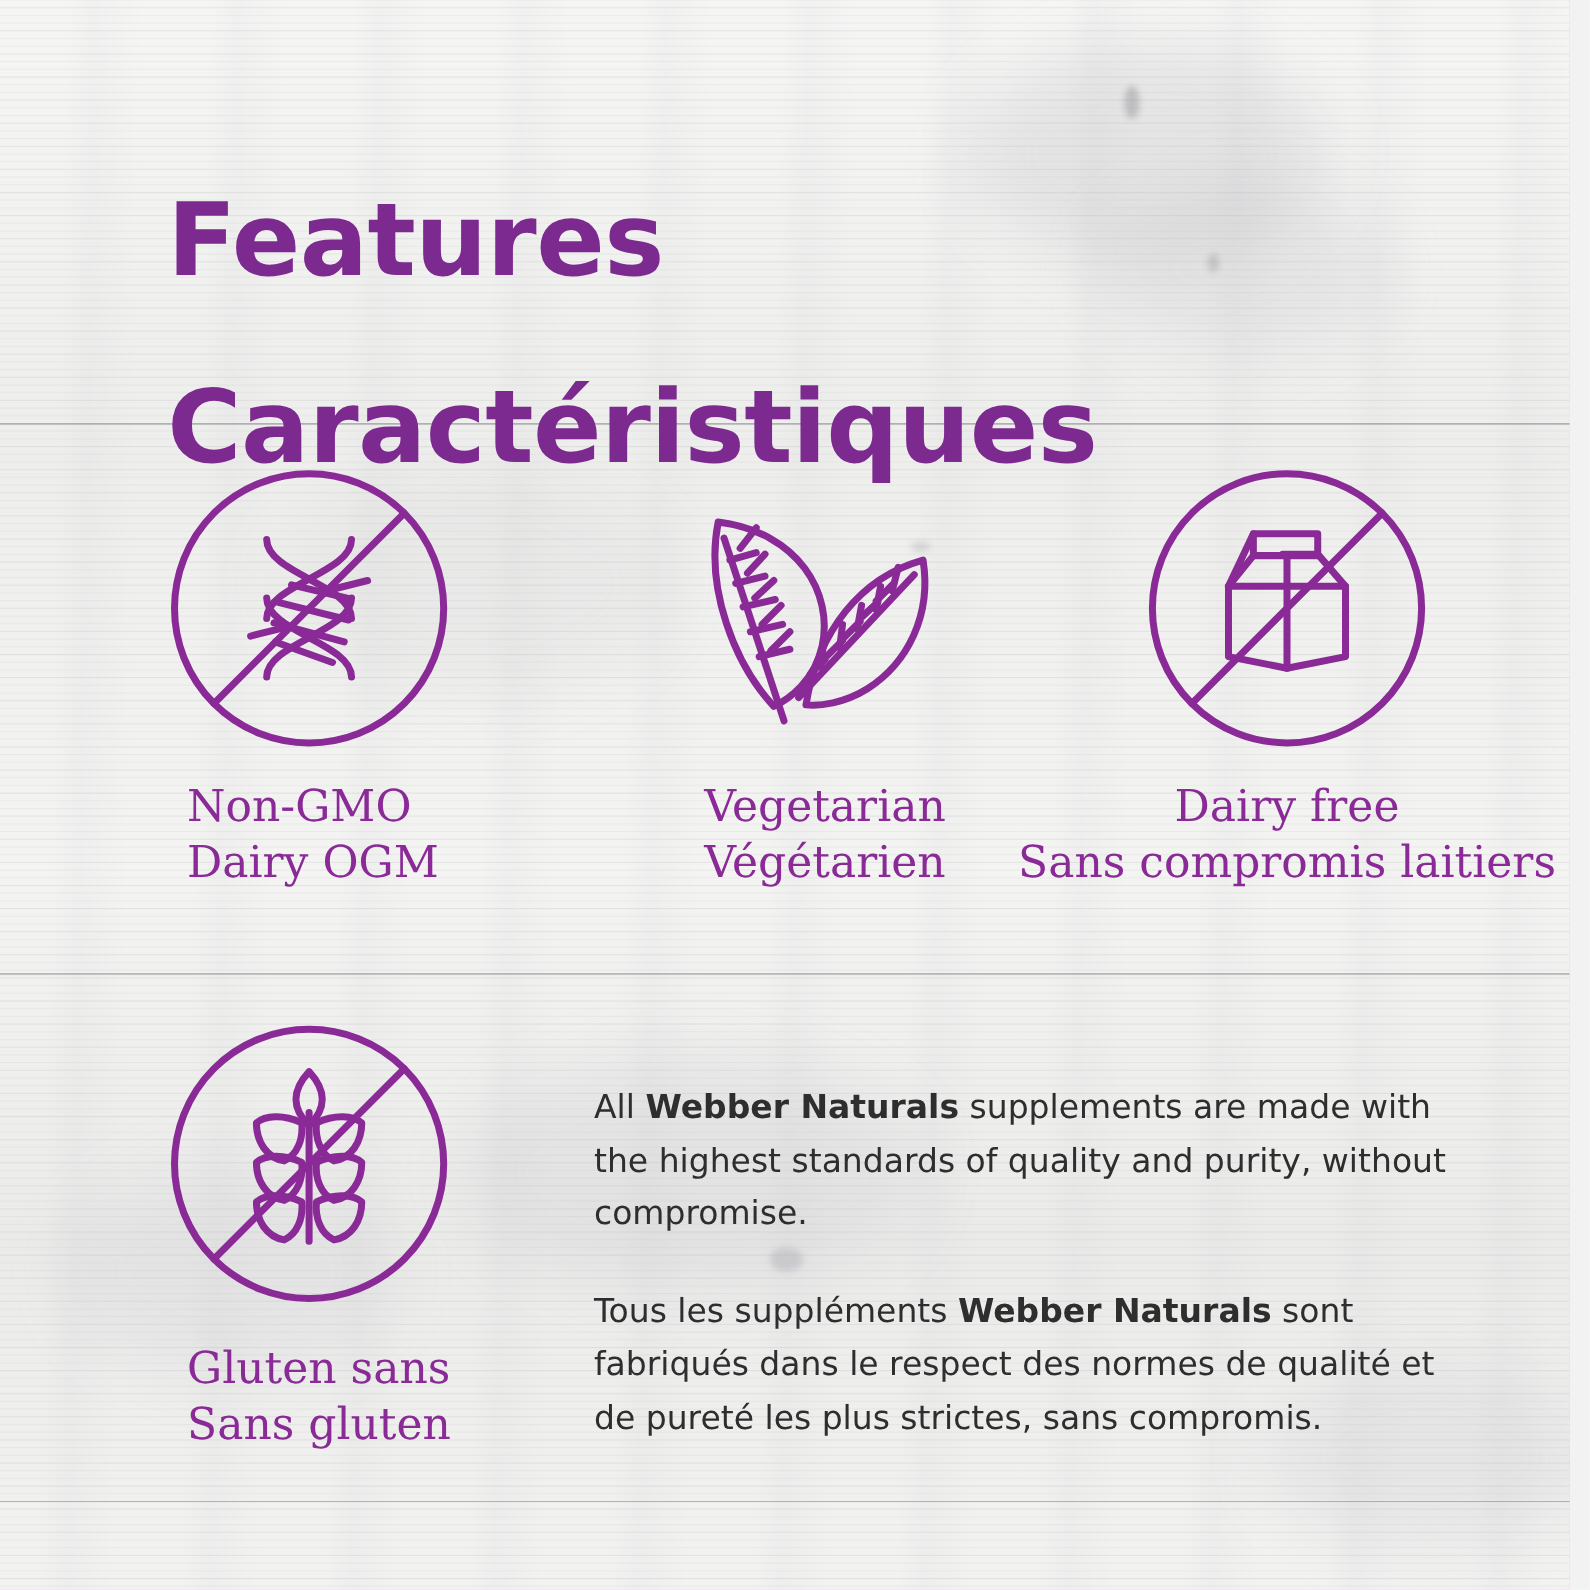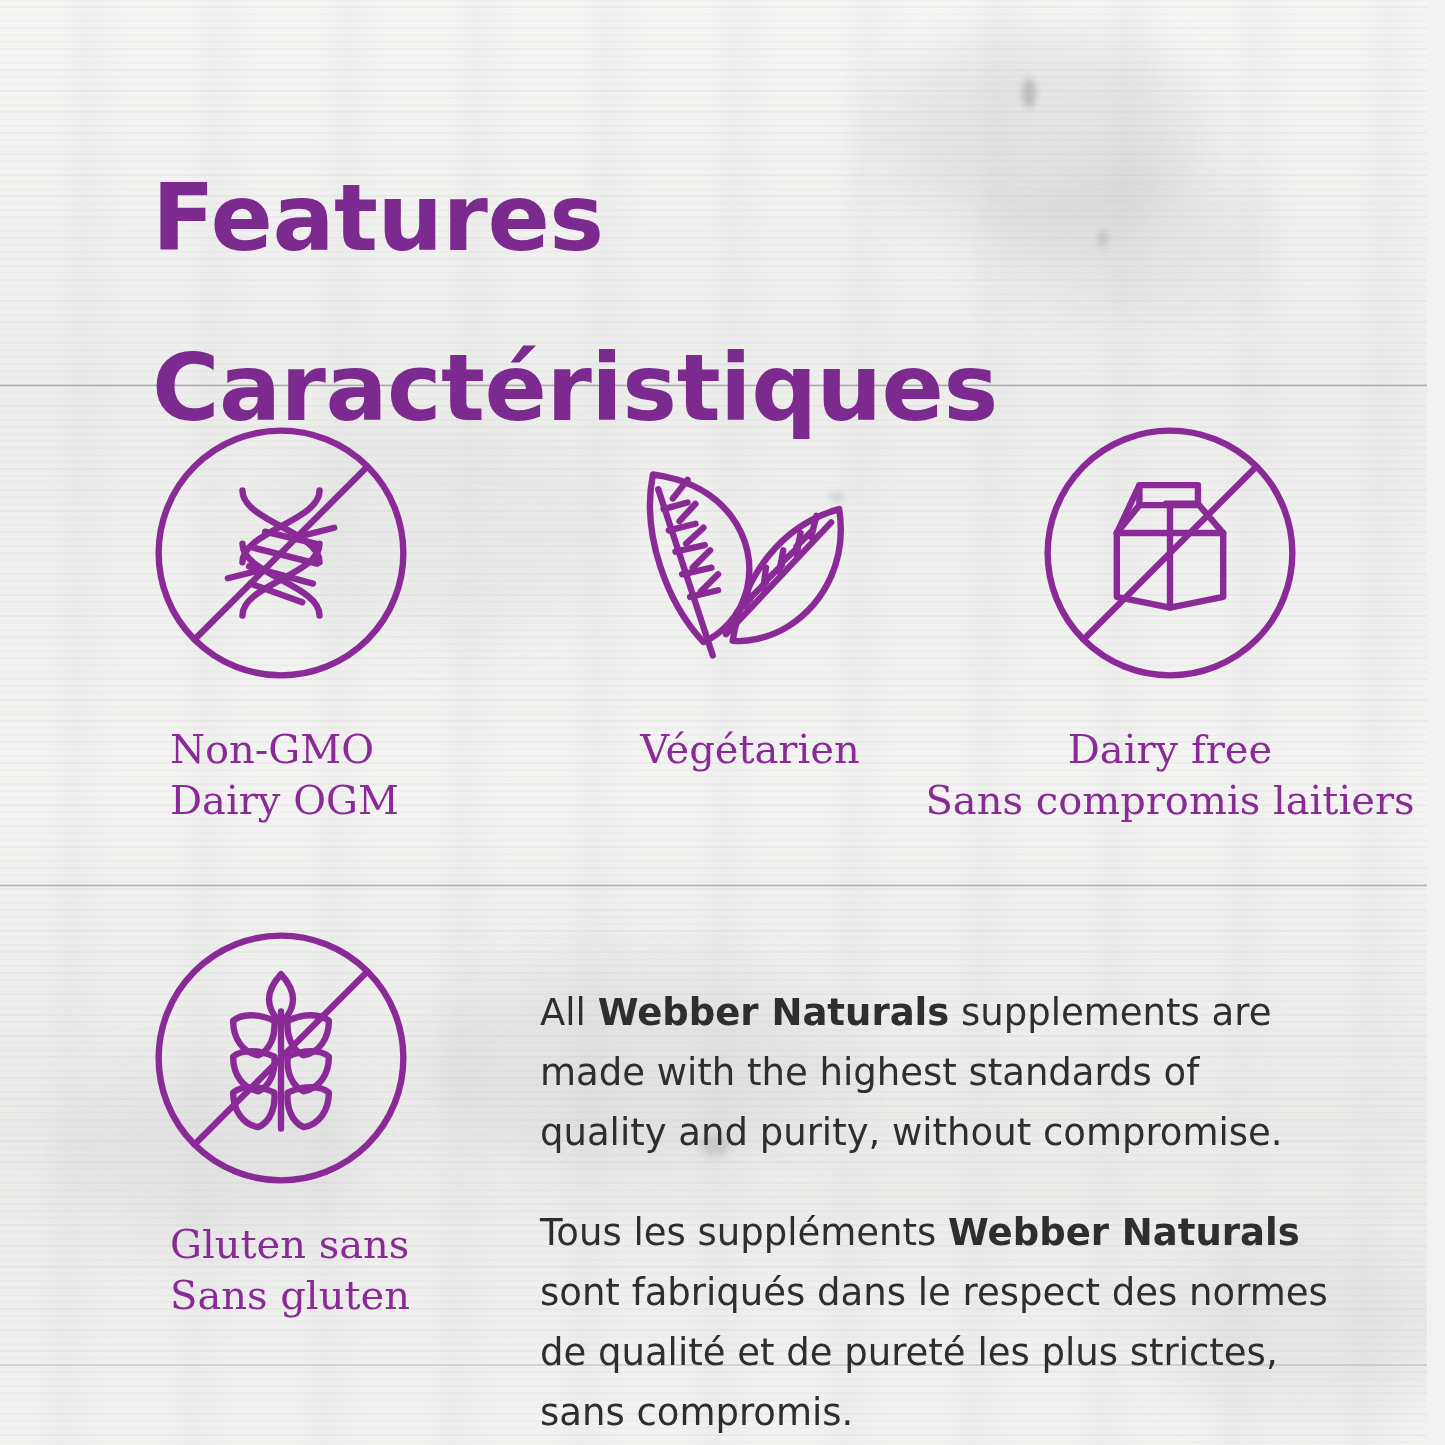--- a/index.html
+++ b/index.html
@@ -117,21 +117,21 @@
   #row-top { top: 420px; }
   .feature-col {
     display: flex;
     flex-direction: column;
     align-items: center;
   }
   .feature-icon {
     display: block;
   }
   .feature-label {
-    margin-top: 38px;
+    margin-top: 22px;
     color: #8a2a97;
     font-family: "DejaVu Serif", serif;
     font-weight: normal;
     font-size: 40px;
     line-height: 1.28;
     text-align: center;
     white-space: nowrap;
   }
   .feature-label .sub { display: block; }
 
@@ -158,21 +158,21 @@
   }
 
   
   .body-copy {
     position: absolute;
     left: 540px;
     top: 983px;
     width: 790px;
     color: #2e2e2e;
     font-family: "DejaVu Sans", sans-serif;
-    font-size: 37px;
+    font-size: 30px;
     line-height: 1.62;
   }
   .body-copy p { margin: 0 0 40px 0; }
   .body-copy p:last-child { margin-bottom: 0; }
   .body-copy b { font-weight: bold; }
 
   
   .grain-overlay {
     position: absolute;
     inset: 0;
@@ -266,20 +266,21 @@
         <path d="M62.0 54.5 L56.5 60.0"></path>
         <path d="M56.0 61.0 L50.5 66.5"></path>
         <path d="M50.0 67.5 L45.0 72.5"></path>
         <path d="M73.0 44.0 L75.0 36.0"></path>
         <path d="M67.5 50.5 L69.0 42.5"></path>
         <path d="M61.0 57.0 L62.5 49.0"></path>
         <path d="M55.0 63.5 L56.0 55.5"></path>
         <path d="M48.5 70.0 L49.5 62.0"></path>
       </svg>
       <div class="feature-label">
+        <span>Vegetarian</span>
         <span class="sub">Végétarien</span>
       </div>
     </div>
 
     <div class="feature-col" id="col-dairy">
       <svg class="feature-icon" width="266" height="266" viewBox="0 0 100 100" fill="none" stroke="#8a2a97" stroke-width="2.4" stroke-linecap="round" stroke-linejoin="round">
         <circle cx="50" cy="50" r="46"></circle>
         <line x1="17.5" y1="82.5" x2="82.5" y2="17.5"></line>
 
         <path d="M38.5 24.5 L60.5 24.5 L60.5 31.5 L70.0 42.5 L70.0 66.5 L50.0 70.5 L30.0 66.5 L30.0 42.5 Z"></path>

